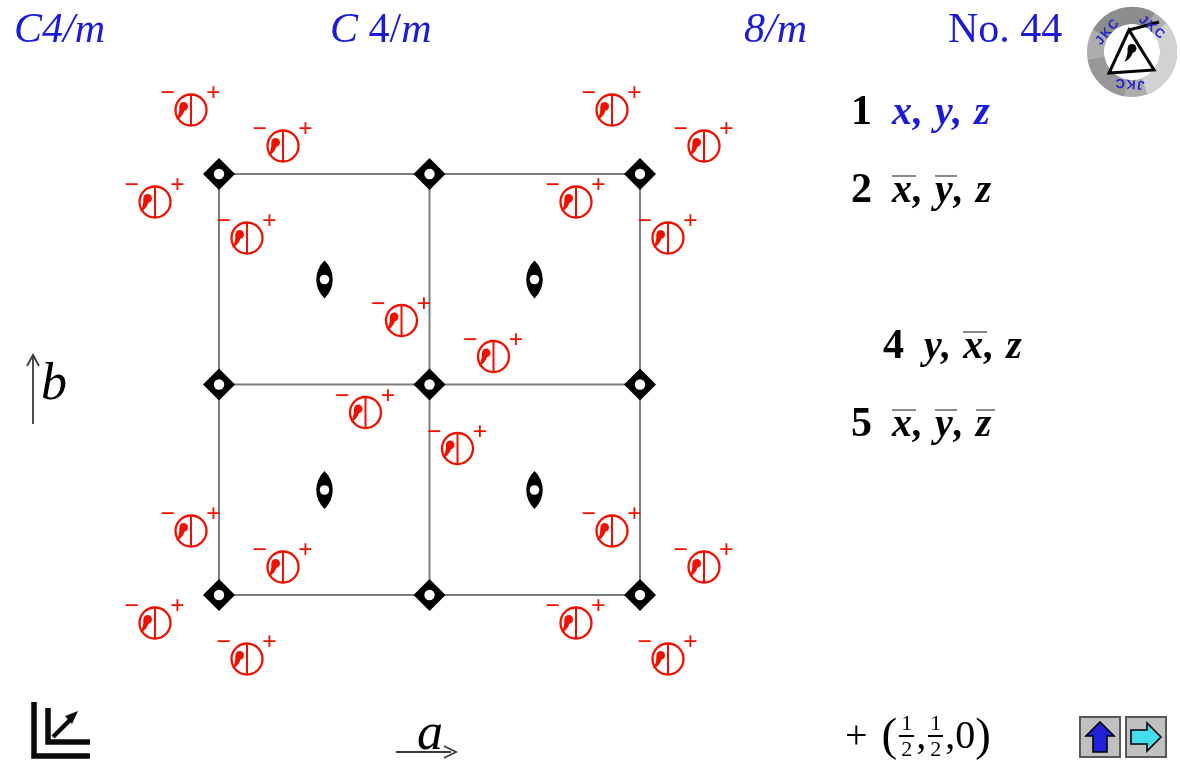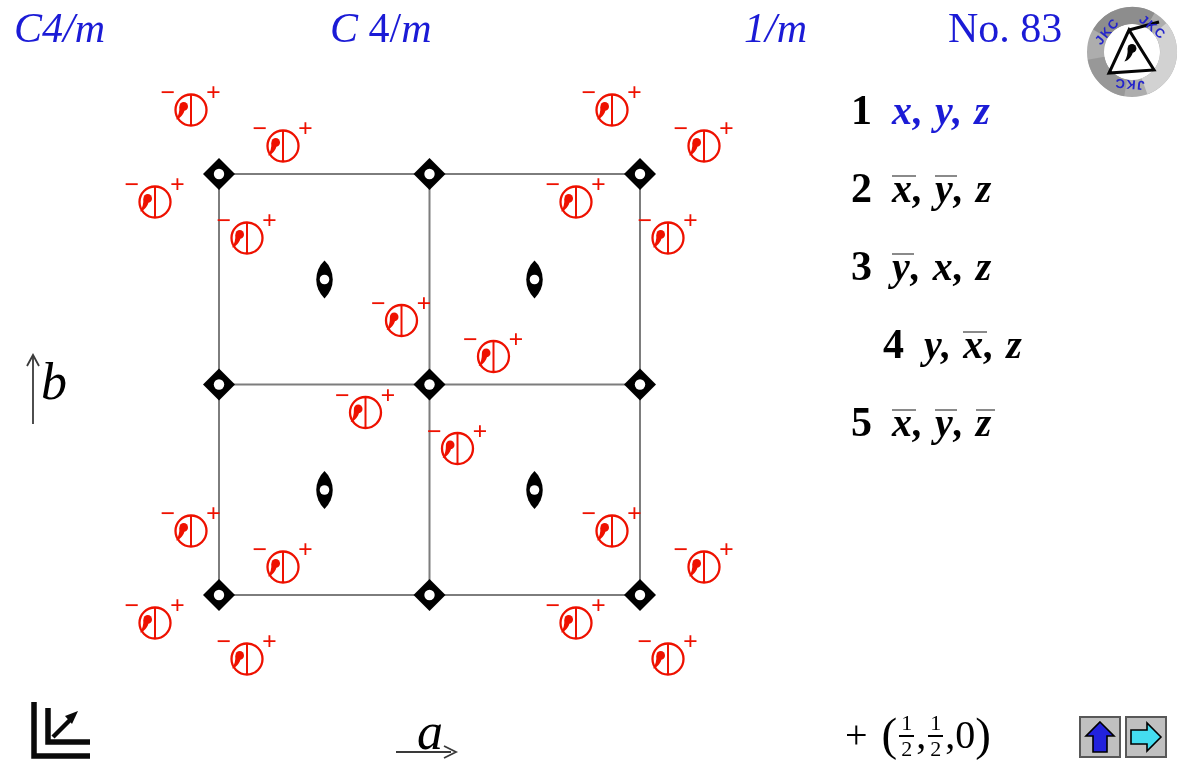--- a/index.html
+++ b/index.html
@@ -28,22 +28,22 @@
   .nav-btn{position:absolute;width:42px;height:42px;box-sizing:border-box;padding:0;margin:0;
     background:var(--btn-face,#c0c0c0);border:2px solid #585858;display:flex;align-items:center;justify-content:center;cursor:pointer;}
 </style>
 </head>
 <body>
 
 <div class="stage">
 
   <div class="hdr it" style="left:14px;">C4/m</div>
   <div class="hdr" style="left:330px;text-align:center;"><span class="it">C</span><span> 4/</span><span class="it">m</span></div>
-  <div class="hdr it" style="left:744px;">1/m</div>
-  <div class="hdr" style="left:948px;">No. 83</div>
+  <div class="hdr it" style="left:744px;">8/m</div>
+  <div class="hdr" style="left:948px;">No. 44</div>
 
   <svg style="position:absolute;left:1086px;top:6px;" width="92" height="92" viewBox="-46 -46 92 92">
     <circle r="36.5" fill="none" stroke="#adadad" stroke-width="17"></circle>
     <path d="M -31.6 -18.3 A 36.5 36.5 0 0 1 18.3 -31.6" fill="none" stroke="#8d8d8d" stroke-width="17"></path>
     <path d="M 28 -23.5 A 36.5 36.5 0 0 1 12.5 34.3" fill="none" stroke="#d2d2d2" stroke-width="17"></path>
     <path d="M -6.3 35.9 A 36.5 36.5 0 0 1 -35.9 6.3" fill="none" stroke="#989898" stroke-width="17"></path>
     <circle r="27.5" fill="#fff"></circle>
     <path d="M -3 -22 L -23 21 L 22 18 Z" fill="none" stroke="#050505" stroke-width="3"></path>
     <line x1="-3" y1="-22" x2="27" y2="-30" stroke="#050505" stroke-width="3"></line>
     <g fill="#050505">
@@ -320,16 +320,15 @@
     </svg>
   </button>
   <button class="nav-btn" style="left:1125px;top:716px;">
     <svg width="38" height="38" viewBox="0 0 38 38">
       <polygon points="34,19 20,5 20,12 4,12 4,26 20,26 20,33" stroke="#000" stroke-width="1.6" fill="#44ddf0"></polygon>
     </svg>
   </button>
 
 <div class="pos-row hl" style="top: 86px;"><span class="pos-num">1</span><span class="pos-coords"><span>x</span><span>, </span><span>y</span><span>, </span><span>z</span></span></div>
     <div class="pos-row" style="top: 164px;"><span class="pos-num">2</span><span class="pos-coords"><span class="ov">x</span><span>, </span><span class="ov">y</span><span>, </span><span>z</span></span></div>
-    <div class="pos-row" style="top: 242px;"><span class="pos-num">3</span><span class="pos-coords"><span class="ov">y</span><span>, </span><span>x</span><span>, </span><span>z</span></span></div>
     <div class="pos-row" style="top: 320px; margin-left: 32px;"><span class="pos-num">4</span><span class="pos-coords"><span>y</span><span>, </span><span class="ov">x</span><span>, </span><span>z</span></span></div>
     <div class="pos-row" style="top: 398px;"><span class="pos-num">5</span><span class="pos-coords"><span class="ov">x</span><span>, </span><span class="ov">y</span><span>, </span><span class="ov">z</span></span></div>
   </div>
 
 </body></html>

